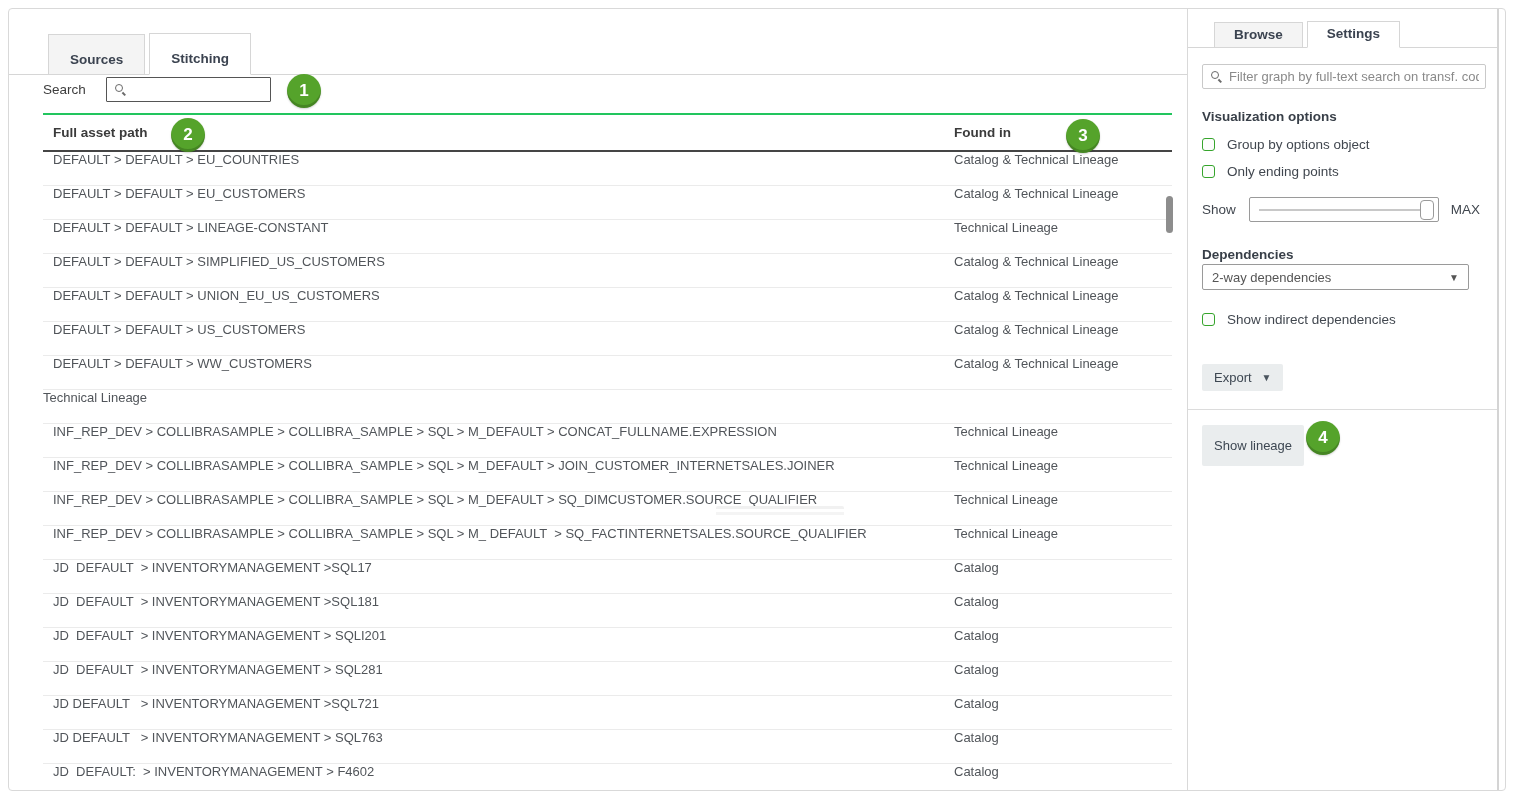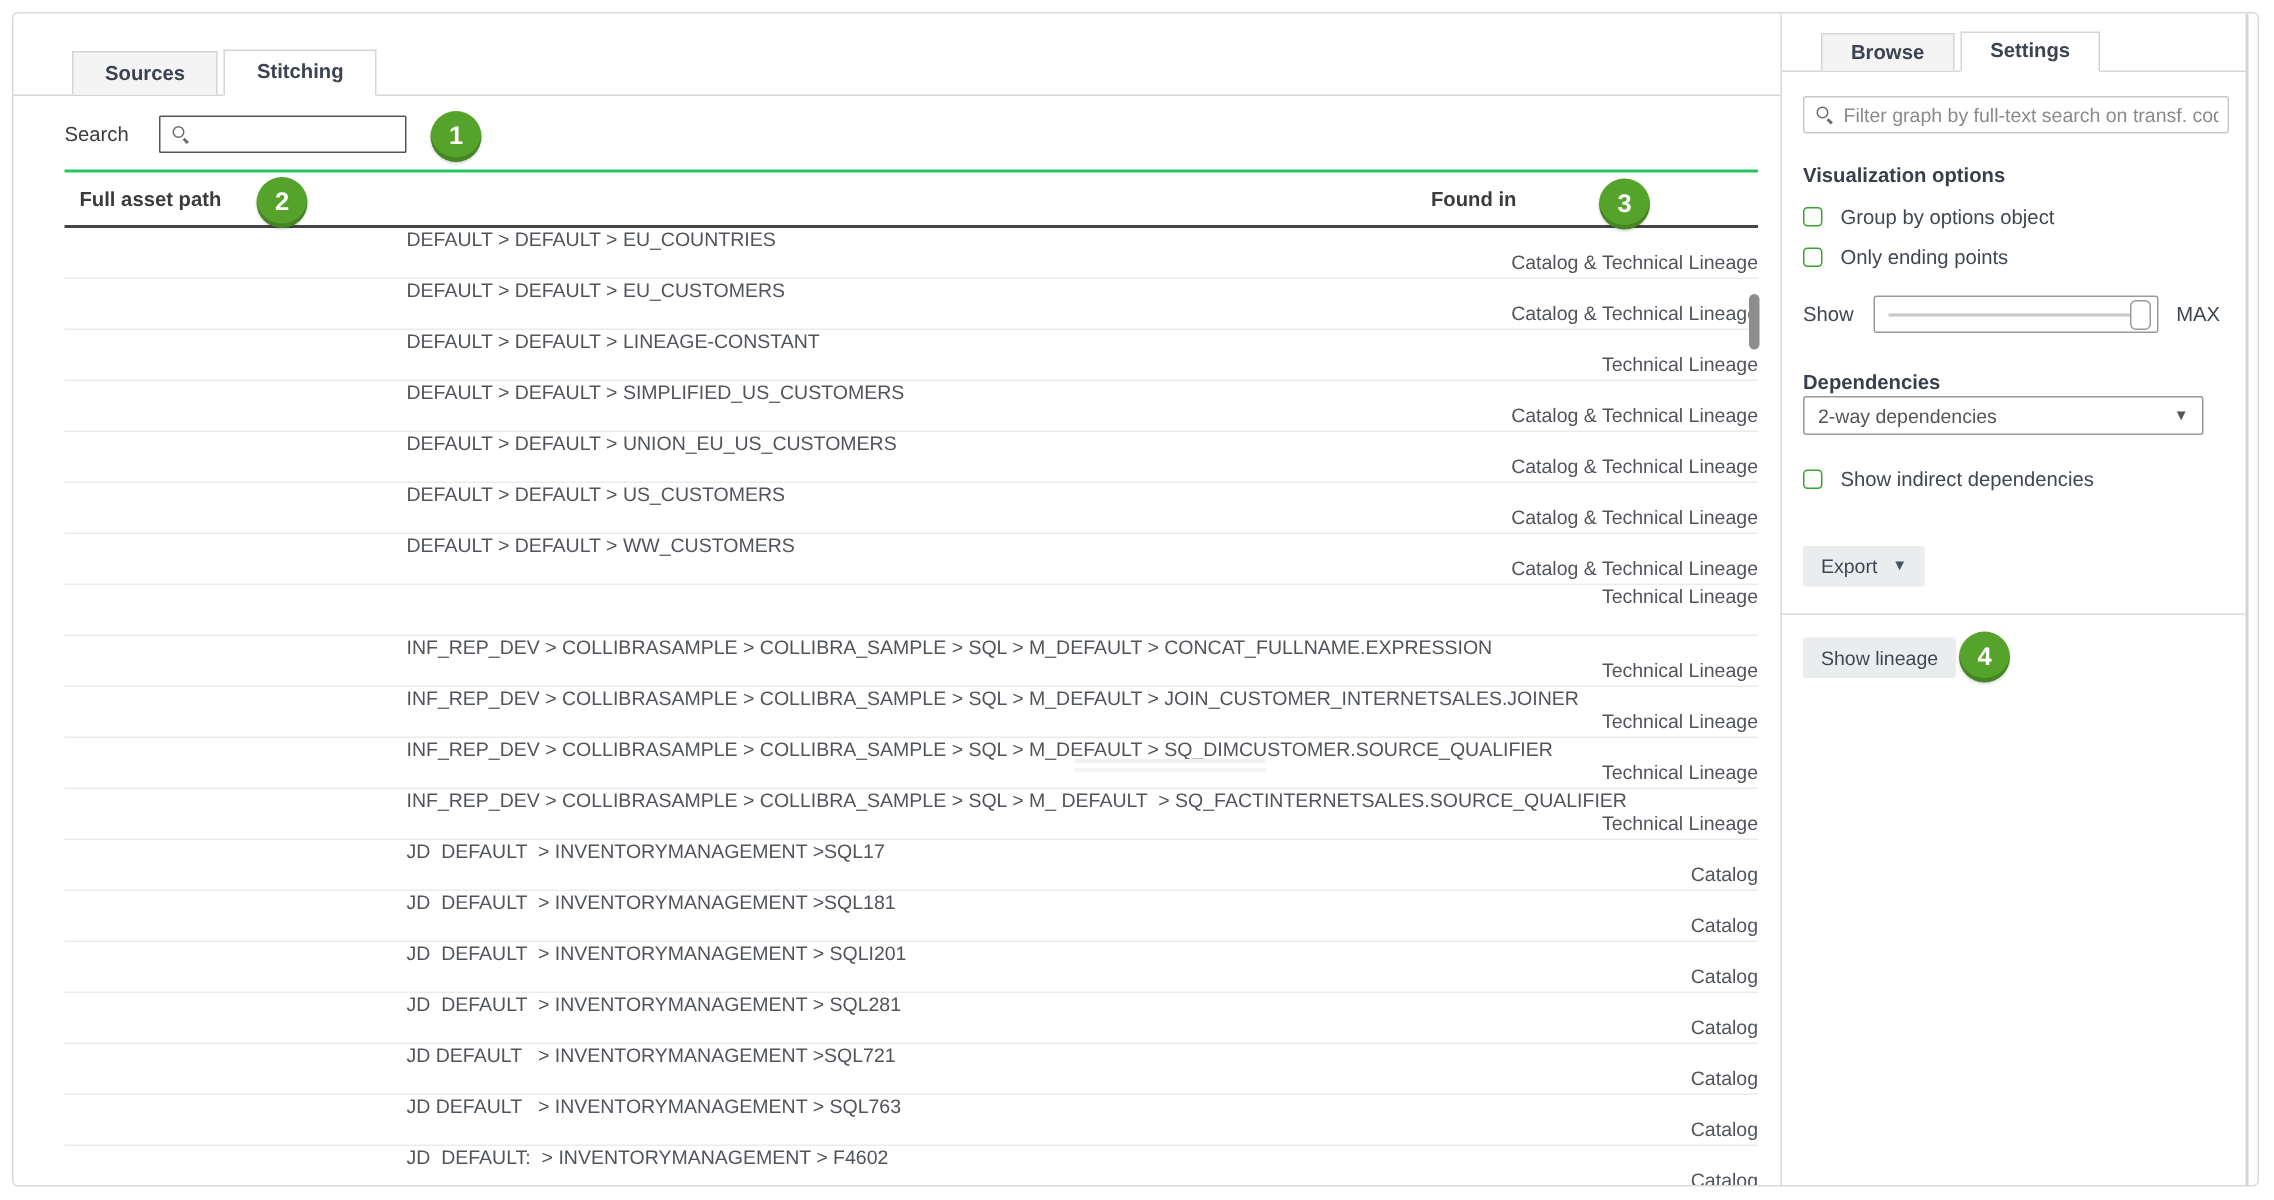--- a/index.html
+++ b/index.html
@@ -1,42 +1,42 @@
 <!DOCTYPE html>
 <html><head>
 <meta charset="utf-8">
 <style>
   * { margin:0; padding:0; box-sizing:border-box; }
   html,body { width:1516px; height:800px; background:#ffffff; font-family:"Liberation Sans","DejaVu Sans",sans-serif; overflow:hidden; }
   .card { position:absolute; left:8px; top:8px; width:1498px; height:783px; background:#fff; border:1px solid #d9d9d9; border-radius:4px; overflow:hidden; }
 
   
   .tabbar { position:absolute; display:flex; align-items:flex-end; border-bottom:1px solid #d6d6d6; }
-  .tab { padding:6px 21px 7px; font-size:13.5px; font-weight:700; color:#3b4350; background:#f4f4f4; border:1px solid #d6d6d6; border-bottom:none; margin-right:4px; cursor:pointer; }
+  .tab { padding:17px 21px 7px; font-size:13.5px; font-weight:700; color:#3b4350; background:#f4f4f4; border:1px solid #d6d6d6; border-bottom:none; margin-right:4px; cursor:pointer; }
   .tab.active { background:#fff; position:relative; z-index:2; margin-bottom:-1px; border-bottom:1px solid #fff; padding-bottom:8px; }
   .tabbar-main { left:0; top:24px; width:1178px; padding-left:39px; }
   .tabbar-panel { left:1179px; top:12px; width:309px; padding-left:26px; }
   .tabbar-panel .tab { padding:4px 19px 5px; }
   .tabbar-panel .tab.active { padding-bottom:6px; }
 
   
   .search-label { position:absolute; left:34px; top:73px; font-size:13.5px; color:#3d3d3d; }
   .search-wrap { position:absolute; left:97px; top:68px; width:165px; height:25px; }
   .search-wrap input { width:100%; height:100%; border:1px solid #555; border-radius:1px; padding:0 6px 0 26px; font-size:13px; color:#444; font-family:inherit; outline:none; background:#fff; }
   .mag { position:absolute; width:8px; height:8px; border:1.5px solid #6a6a6a; border-radius:50%; }
   .mag::after { content:""; position:absolute; width:4px; height:1.5px; background:#6a6a6a; transform:rotate(45deg); left:6px; top:8px; }
   .search-wrap .mag { left:9px; top:7px; }
 
   
   .badge { position:absolute; width:34px; height:34px; border-radius:50%; background:#55a32b; color:#fff; font-size:17px; font-weight:700; display:flex; align-items:center; justify-content:center; box-shadow:inset 0 -3px 0 rgba(0,0,0,0.18), 0 1px 2px rgba(0,0,0,0.18); z-index:5; }
 
   
   .table { position:absolute; left:34px; top:104px; width:1129px; }
   .thead { display:flex; height:39px; align-items:center; border-top:2px solid #22c55e; border-bottom:2px solid #454545; font-size:13.5px; font-weight:700; color:#3b3b3b; }
-  .trow { display:flex; height:34px; align-items:flex-end; border-bottom:1px solid #ebebeb; font-size:13px; color:#51555a;flex-direction:column; }
+  .trow { display:flex; height:34px; align-items:flex-start; border-bottom:1px solid #ebebeb; font-size:13px; color:#51555a; }
   .c1 { width:911px; padding-left:10px; white-space:pre; overflow:hidden; }
   .c2 { flex:1; white-space:pre; }
   .scroll-thumb { position:absolute; left:1157px; top:187px; width:7px; height:37px; background:#8d8d8d; border-radius:4px; }
   .shimmer { position:absolute; left:707px; top:497px; width:128px; height:12px; z-index:3;
     background:linear-gradient(to bottom,#f1f1f1 0 3px,transparent 3px 6px,#f4f4f4 6px 9px,transparent 9px); border-radius:2px; }
 
   
   .vdivider { position:absolute; left:1178px; top:0; width:1px; height:100%; background:#d9d9d9; }
   .panel-edge { position:absolute; left:1488px; top:0; width:2px; height:100%; background:#d4d4d4; }
   .panel { position:absolute; left:1179px; top:0; width:309px; height:100%; font-size:13.5px; color:#3f454d; }
@@ -53,21 +53,21 @@
   .depth-label { font-size:13.5px; color:#41474f; margin-right:13px; }
   .slider-box { position:relative; width:190px; height:25px; border:1px solid #9a9a9a; border-radius:2px; background:#fff; }
   .slider-track { position:absolute; left:9px; right:9px; top:11px; height:2px; background:#c8c8c8; }
   .slider-handle { position:absolute; right:4px; top:2px; width:14px; height:20px; background:#fff; border:1px solid #9a9a9a; border-radius:4px; cursor:pointer; }
   .max-label { font-size:13.5px; color:#41474f; margin-left:12px; }
   .select { position:absolute; left:14px; top:255px; width:267px; height:26px; border:1px solid #9a9a9a; border-radius:2px; background:#fff; display:flex; align-items:center; padding:0 9px; font-size:13px; color:#555; cursor:pointer; }
   .select .caret { margin-left:auto; font-size:10px; color:#555; }
   .btn { position:absolute; background:#eaedee; color:#3d4752; font-size:13px; font-family:inherit; border:none; border-radius:2px; display:flex; align-items:center; cursor:pointer; }
   .btn-export { left:14px; top:355px; height:27px; padding:0 12px; gap:10px; }
   .btn-export .caret { font-size:10px; color:#4a545e; }
-  .btn-show { left:14px; top:416px; height:27px; padding:0 12px; }
+  .btn-show { left:14px; top:416px; height:41px; padding:0 12px; }
   .panel-div { position:absolute; left:0; top:400px; width:309px; height:1px; background:#dcdcdc; }
 </style>
 </head>
 <body>
 
 <div class="card">
 
   <div class="tabbar tabbar-main">
     <div class="tab">Sources</div>
     <div class="tab active">Stitching</div>

